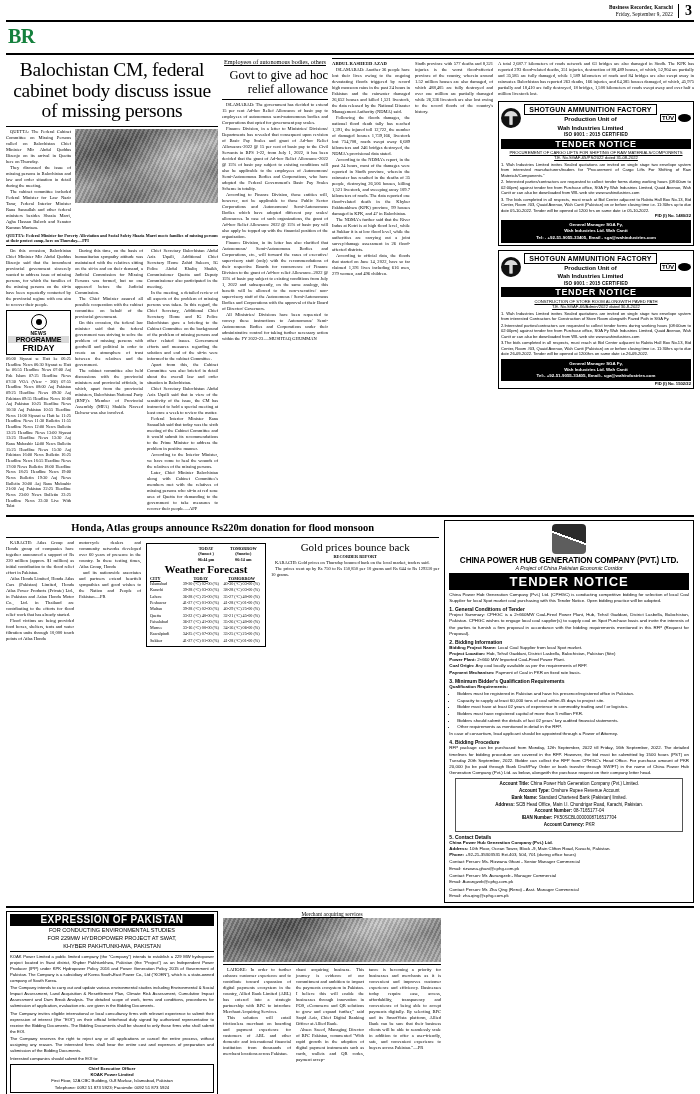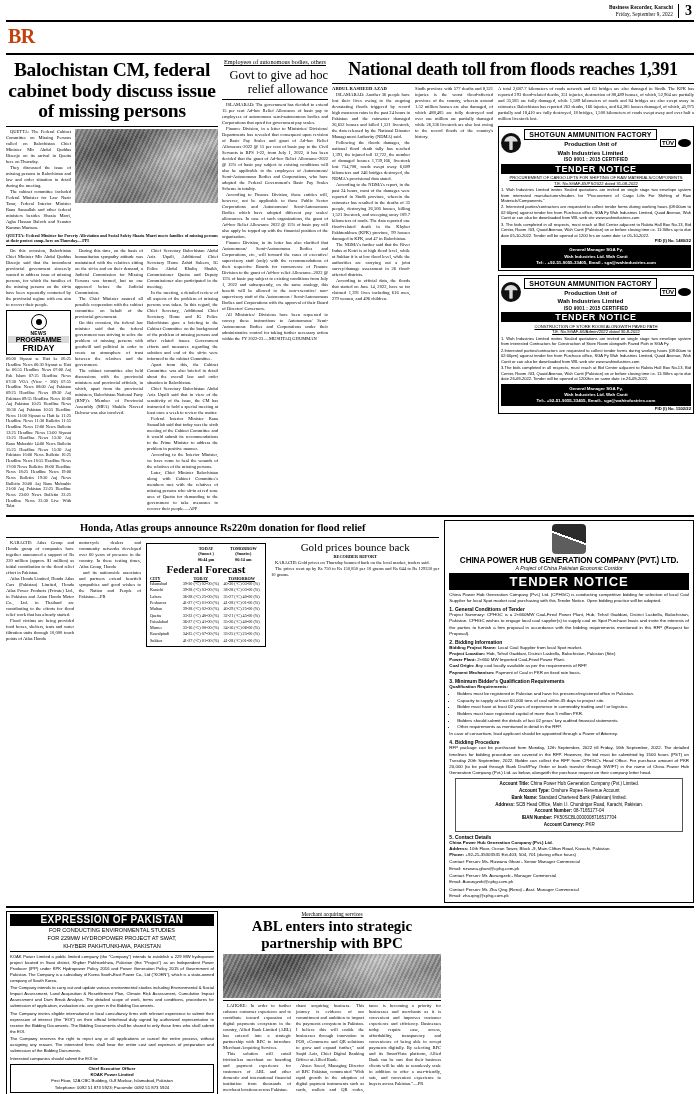--- a/index.html
+++ b/index.html
@@ -15,29 +15,29 @@
 
   
   .masthead-top { display:flex; justify-content:flex-end; align-items:flex-end; padding:4px 2px 1px 2px; }
   .mt-meta { text-align:right; font-size:5.2px; line-height:1.35; font-weight:bold; letter-spacing:.1px; }
   .mt-meta .l2 { font-weight:normal; }
   .mt-pageno { font-size:14px; font-weight:bold; border-left:1px solid #000; margin-left:5px; padding-left:6px; line-height:1; font-family:"Liberation Serif",serif; }
   .rule-heavy { border-top:2px solid #000; margin:1px 0 0 0; }
   .rule-thin { border-top:1px solid #000; }
   .masthead-main { display:flex; justify-content:space-between; align-items:center; padding:3px 2px 4px 2px; }
   .section-title { font-size:25px; font-weight:bold; letter-spacing:-.4px; font-family:"Liberation Serif", serif; }
-  .br-logo { font-size:20px; font-weight:bold; color:#c2410c; letter-spacing:-.5px; }
+  .br-logo { font-size:20px; font-weight:bold; color:#15803d; letter-spacing:-.5px; }
 
   
   .content { display:flex; gap:4px; margin-top:3px; }
   .col { }
   .colA { width:212px; }
   .colB { width:106px; }
 
-  .hl1 { font-size:19.5px; font-weight:bold; line-height:1.06; text-align:center; letter-spacing:-.3px; margin:2px 0 4px 0; }
+  .hl1 { font-size:19.5px; font-weight:normal; line-height:1.06; text-align:center; letter-spacing:-.3px; margin:2px 0 4px 0; }
   .hl2 { font-size:18px; font-weight:bold; line-height:1.06; text-align:center; letter-spacing:-.3px; margin:2px 0 4px 0; }
   .kicker { font-size:6.2px; text-align:center; text-decoration:underline; line-height:1.3; margin-bottom:2px; }
   .hl-serif-mid { font-size:12.5px; text-align:right; line-height:1.12; margin:1px 0 3px; }
 
   .body-txt { font-size:4.55px; line-height:1.32; text-align:justify; }
   .body-txt p { margin:0; text-indent:4px; }
   .byline { font-size:4.6px; font-weight:bold; letter-spacing:.1px; }
 
   .photo { background:linear-gradient(160deg,#9a9a9a 0%,#6f6f6f 25%,#b5b5b5 50%,#787878 72%,#a5a5a5 100%); position:relative; }
   .photo::after{content:"";position:absolute;inset:0;
@@ -189,21 +189,20 @@
         <p>ISLAMABAD: The government has decided to extend 15 per cent Ad-hoc Relief Allowance of basic pay to employees of autonomous semi-autonomous bodies and Corporations that opted for government pay scales.</p>
         <p>Finance Division, in a letter to Ministries/ Divisions/ Departments has revealed that consequent upon revision of Basic Pay Scales and grant of Ad-hoc Relief Allowance-2022 @ 15 per cent of basic pay to the Civil Servants in BPS 1-22, from July 1, 2022, it has been decided that the grant of Ad-hoc Relief Allowance-2022 @ 15% of basic pay subject to existing conditions will also be applicable to the employees of Autonomous/ Semi-Autonomous Bodies and Corporations, who have adopted the Federal Government's Basic Pay Scales Scheme in totality.</p>
         <p>According to Finance Division, those entities will, however, not be applicable to those Public Sector Corporations and Autonomous/ Semi-Autonomous Bodies which have adopted different pay scales/ allowances. In case of such organizations, the grant of Ad-hoc Relief Allowance 2022 @ 15% of basic pay will also apply be topped up with the financial position of the organization.</p>
         <p>Finance Division, in its letter has also clarified that Autonomous/ Semi-Autonomous Bodies and Corporations, etc., will forward the cases of executive/ supervisory staff (only) with the recommendations of their respective Boards for concurrence of Finance Division to the grant of Ad-hoc relief Allowance–2022 @ 15% of basic pay subject to existing conditions from July 1, 2022 and subsequently, on the same analogy, this benefit will be allowed to the non-executive/ non-supervisory staff of the Autonomous / Semi-Autonomous Bodies and Corporations with the approval of their Board of Director/ Governors.</p>
         <p>All Ministries/ Divisions have been requested to convey these instructions to Autonomous/ Semi-Autonomous Bodies and Corporations under their administrative control for taking further necessary action within the FY 2022-23.—MUSHTAQ GHUMMAN</p>
       </div>
     </div>
 
     <div style="flex:1; display:flex; flex-direction:column;">
 
-      <div class="hl2">National death toll from floods reaches 1,391</div>
       <div class="rule-thin"></div>
 
       <div style="display:flex; gap:5px; margin-top:2px;">
         <div class="body-txt" style="width:78px;">
           <div class="byline">ABDUL RASHEED AZAD</div>
           <p>ISLAMABAD: Another 36 people have lost their lives owing to the ongoing devastating floods triggered by record high monsoon rains in the past 24 hours in Pakistan and the rainwater damaged 26,652 houses and killed 1,521 livestock, the data released by the National Disaster Management Authority (NDMA) said.</p>
           <p>Following the floods damages, the national flood death tally has reached 1,391, the injured toll 12,722, the number of damaged houses 1,739,166, livestock lost 754,708, roads swept away 6,689 kilometers and 246 bridges destroyed, the NDMA's provisional data stated.</p>
           <p>According to the NDMA's report, in the past 24 hours, most of the damages were reported in Sindh province, wherein the rainwater has resulted in the deaths of 35 people, destroying 26,506 houses, killing 1,521 livestock, and sweeping away 109.7 kilometers of roads. The data reported one flood-related death in the Khyber Pakhtunkhwa (KPK) province, 99 houses damaged in KPK, and 47 in Balochistan.</p>
           <p>The NDMA's further said that the River Indus at Kotri is at high flood level, while at Sukkur it is at low flood level, while the authorities are carrying out a joint survey/damage assessment in 26 flood-affected districts.</p>
           <p>According to official data, the floods that started on June 14, 2022, have so far claimed 1,391 lives including 616 men, 279 women, and 496 children.</p>
@@ -275,21 +274,21 @@
         </div>
       </div>
     </div>
   </div>
 
   <hr class="sep2">
 
   <div style="display:flex; gap:5px;">
 
     <div style="width:434px;">
-      <div class="honda-h">Honda, Atlas groups announce Rs220m donation for flood relief</div>
+      <div class="honda-h">Honda, Atlas groups announce Rs220m donation for flood monsoon</div>
       <div class="rule-thin"></div>
 
       <div style="display:flex; gap:5px; margin-top:2px;">
         <div class="body-txt" style="width:68px;">
           <p>KARACHI: Atlas Group and Honda group of companies have together announced a support of Rs 220 million (approx. $1 million) as initial contribution to the flood relief effort in Pakistan.</p>
           <p>Atlas Honda Limited, Honda Atlas Cars (Pakistan) Limited, Honda Atlas Power Products (Private) Ltd., in Pakistan and Asian Honda Motor Co., Ltd. in Thailand are contributing to the efforts for flood relief work that has already started.</p>
           <p>Flood victims are being provided food boxes, shelters, tents and water filtration units through 10,000 touch points of Atlas Honda</p>
         </div>
         <div class="body-txt" style="width:62px;">
           <p style="text-indent:0">motorcycle dealers and community networks developed over 60 years of presence in the country. In these testing times, Atlas Group, Honda</p>
@@ -303,21 +302,21 @@
               <div>TODAY</div>
               <div>(Sunset )</div>
               <div>06:44 pm</div>
             </div>
             <div>
               <div>TOMORROW</div>
               <div>(Sunrise)</div>
               <div>06:14 am</div>
             </div>
           </div>
-          <div class="wx-title">Federal Forecast</div>
+          <div class="wx-title">Weather Forecast</div>
           <div class="wx-head">
             <div>CITY</div>
             <div>TODAY</div>
             <div>TOMORROW</div>
           </div>
           <div id="weather-rows">
               <div class="wx-row">
                 <div>Islamabad</div>
                 <div>39-30 (°C) 02-00 (%)</div>
                 <div>40-30 (°C) 03-00 (%)</div>
@@ -468,21 +467,20 @@
         <div style="font-weight:bold;">KOAK Power Limited</div>
         <div>First Floor, 12A CBC Building, G-8 Markaz, Islamabad, Pakistan</div>
         <div>Telephone: 0092 51 873 5923; Facsimile: 0092 51 873 5924</div>
 
       </div>
 
     </div>
 
     <div style="width:218px;">
       <div class="small-kicker">Merchant acquiring services</div>
-      <div class="abl-h">ABL enters into strategic partnership with BPC</div>
       <div class="photo" style="height:44px;"></div>
       <div class="rule-thin" style="margin-top:2px;"></div>
       <div style="display:flex; gap:5px; margin-top:2px;">
         <div class="body-txt" style="width:68px;">
           <p>LAHORE: In order to further enhance customer experience and to contribute toward expansion of digital payments ecosystem in the country, Allied Bank Limited (ABL) has entered into a strategic partnership with BPC to introduce Merchant Acquiring Services.</p>
           <p>This solution will entail frictionless merchant on boarding and payment experience for customers of ABL and other domestic and international financial institution from thousands of merchant locations across Pakistan.</p>
 
         </div>
         <div class="body-txt" style="width:68px;">
           <p style="text-indent:0">chant acquiring business. This journey is evidence of our commitment and ambition to impact the payments ecosystem in Pakistan. I believe this will enable the businesses through innovation in POS, eCommerce and QR solutions to grow and expand further," said Saqid Aziz, Chief Digital Banking Officer at Allied Bank.</p>

